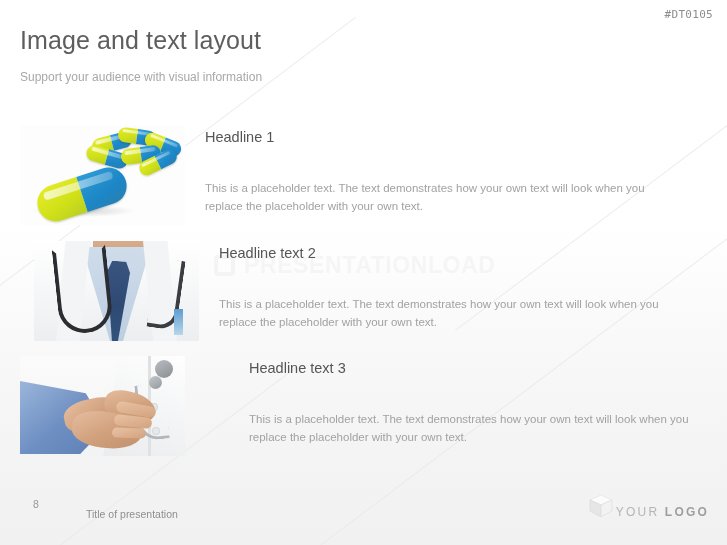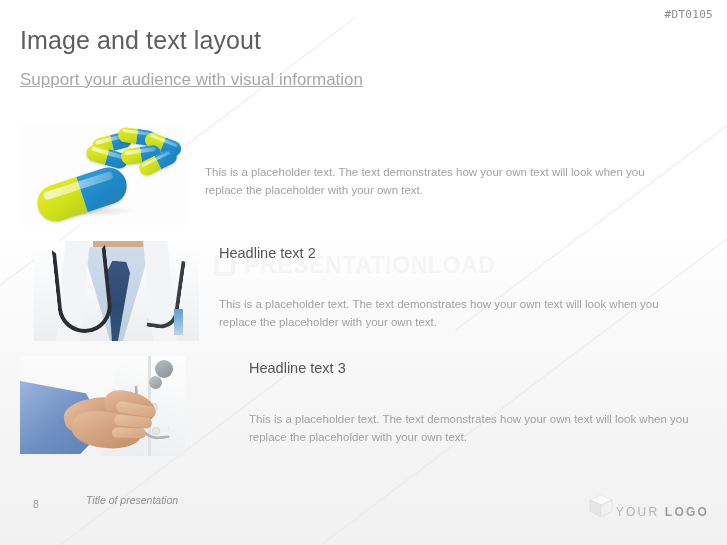--- a/index.html
+++ b/index.html
@@ -37,21 +37,21 @@
     font-family:"DejaVu Sans Mono", monospace;
     letter-spacing:.3px;
   }
   .title {
     position:absolute; left:20px; top:26px;
     font-size:25px; font-weight:400; color:#5e5e5e;
     letter-spacing:.1px;
   }
   .subtitle {
     position:absolute; left:20px; top:70px;
-    font-size:17px; font-weight:400; color:#a8a8a8;text-decoration:underline;
+    font-size:12px; font-weight:400; color:#a8a8a8;
   }
 
   
   .watermark {
     position:absolute; left:214px; top:252px;
     display:flex; align-items:center; gap:9px;
     opacity:.30; pointer-events:none;
   }
   .wm-mark {
     width:21px; height:21px;
@@ -207,22 +207,22 @@
   .finger.f1 { left:96px; top:48px; width:40px; height:11px; transform:rotate(10deg); }
   .finger.f2 { left:94px; top:60px; width:38px; height:11px; transform:rotate(6deg); }
   .finger.f3 { left:92px; top:72px; width:34px; height:10px; transform:rotate(2deg); }
 
   
   .footer-page {
     position:absolute; left:33px; top:498px;
     font-size:10.5px; color:#9a9a9a;
   }
   .footer-title {
-    position:absolute; left:86px; top:494px;
-    font-size:10.5px; color:#8f8f8f;font-style:italic;
+    position:absolute; left:86px; top:508px;
+    font-size:10.5px; color:#8f8f8f;
   }
   .logo {
     position:absolute; right:18px; top:493px;
     display:flex; align-items:flex-end; gap:2px;
   }
   .logo-cube { width:26px; height:26px; position:relative; }
   .logo-text {
     font-size:12px; color:#b5b5b5; letter-spacing:2.2px;
   }
   .logo-text b { color:#9e9e9e; font-weight:bold; }
@@ -279,20 +279,21 @@
           <div class="half-b"></div>
           <div class="gloss"></div>
         </div>
       <div class="pill big">
           <div class="half-y"></div>
           <div class="half-b"></div>
           <div class="gloss"></div>
         </div>
     </div>
     <div class="txtblock">
+      <div class="headline">Headline 1</div>
       <div class="body">This is a placeholder text. The text demonstrates how your own text will look when you replace the placeholder with your own text.</div>
     </div>
   </div>
 
   <div class="row r2">
     <div class="thumb img-doc">
       <div class="doc-neck"></div>
       <div class="doc-shirt"></div>
       <div class="doc-tie"></div>
       <div class="doc-coat-l"></div>

